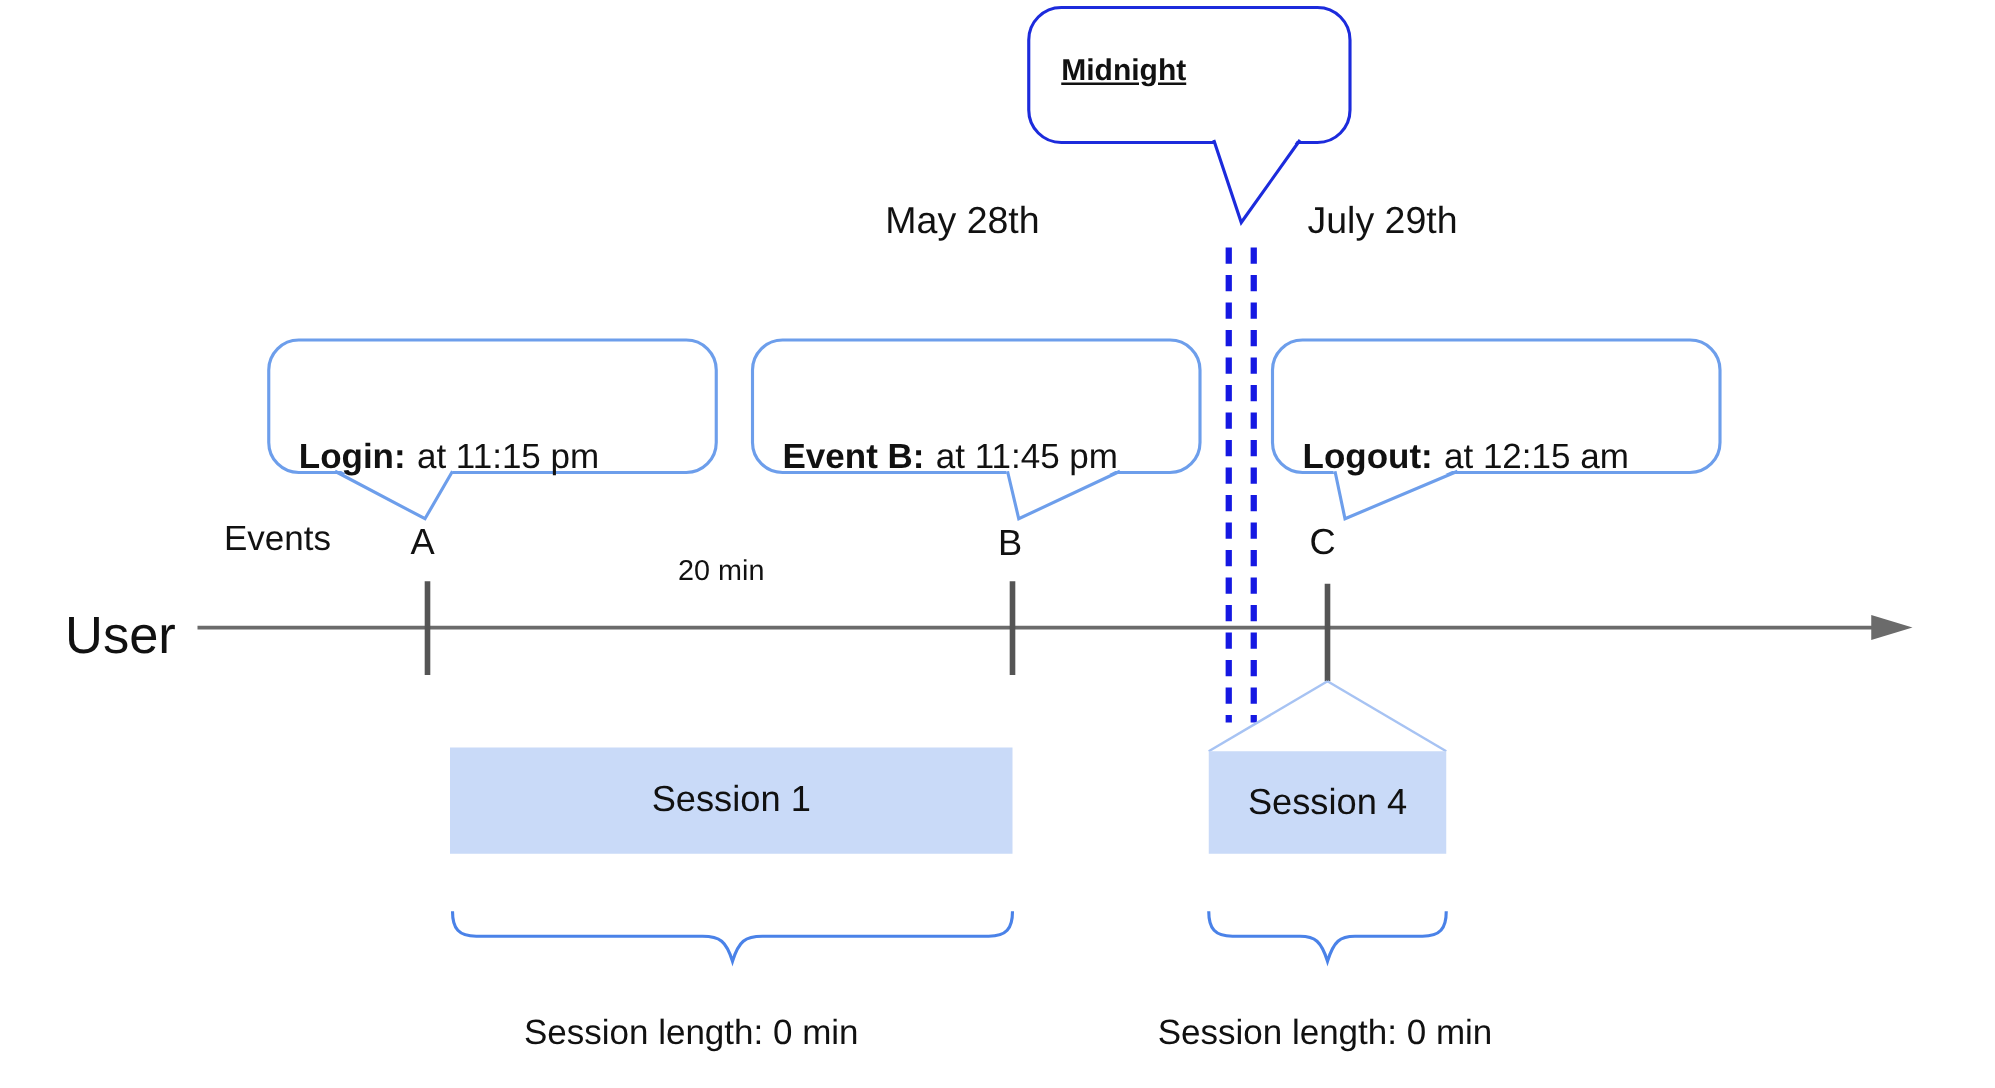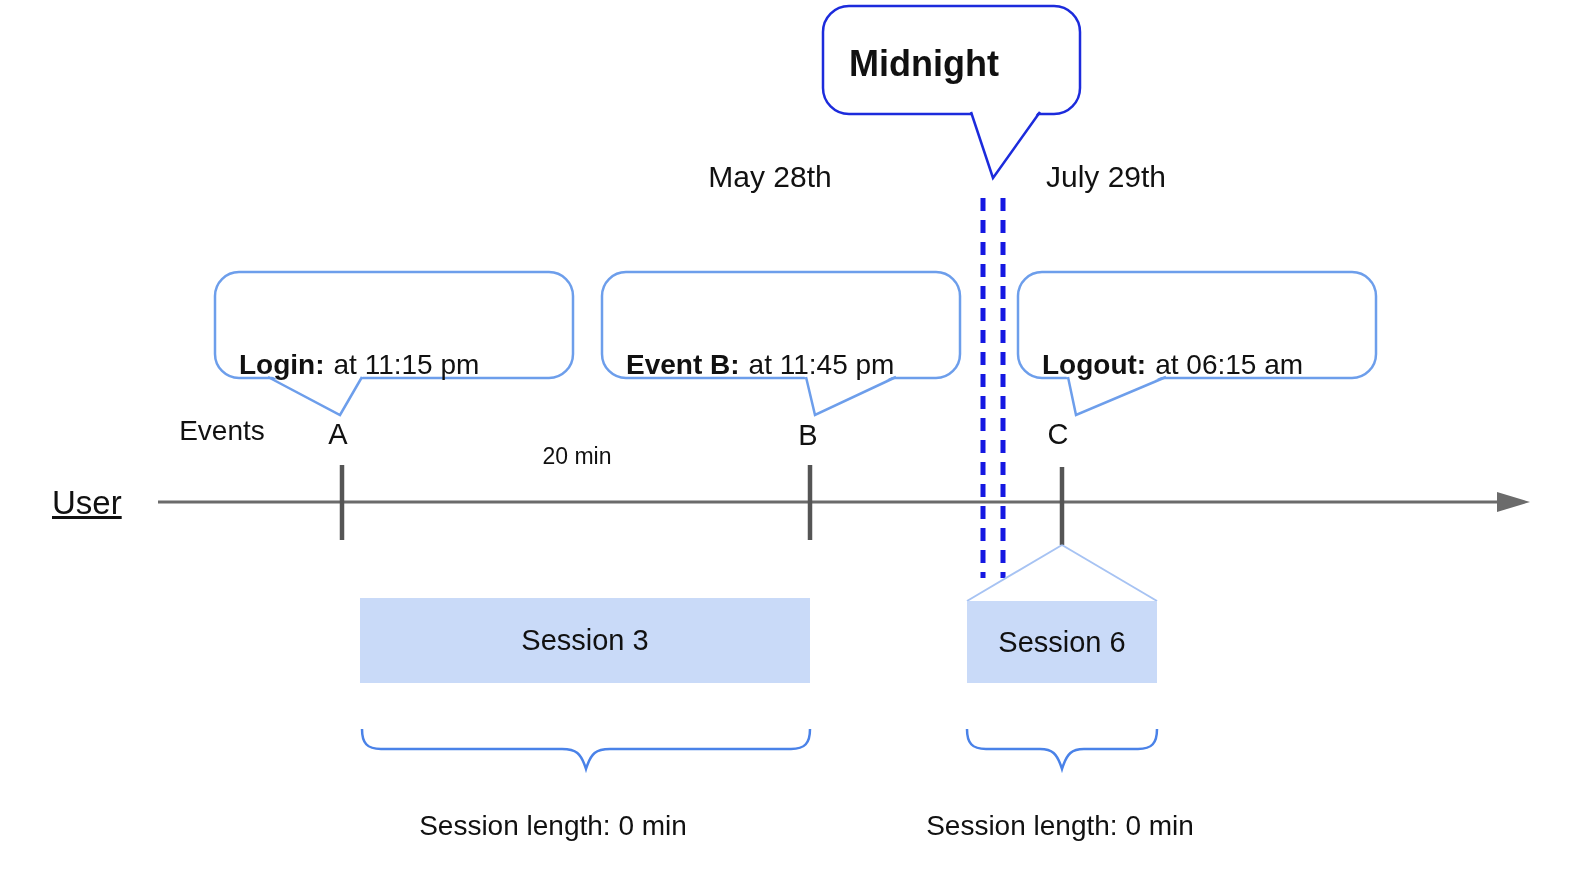--- a/index.html
+++ b/index.html
@@ -8,27 +8,27 @@
     width:1596px;height:870px;
     background:#ffffff;
     font-family:"Liberation Sans", sans-serif;
     color:#111111;
     overflow:hidden;
   }
   .art{position:absolute;left:0;top:0;}
   .txt{position:absolute;white-space:nowrap;line-height:1.15;}
   .center{transform:translateX(-50%);}
   .date{font-size:30px;}
-  .midnight{font-size:36px;font-weight:bold;}
+  .midnight{font-size:24px;font-weight:bold;text-decoration:underline;}
   .callout-text{font-size:28px;margin-top:40px;}
   .callout-text .b{font-weight:bold;}
   .callout-text .t{margin-left:9px;}
   .axis-label{font-size:28px;}
   .marker-letter{font-size:29px;}
-  .user-label{font-size:33px;text-decoration:underline;}
+  .user-label{font-size:42px;}
   .interval{font-size:23px;}
   .session-box{
     position:absolute;
     background:#c9daf8;
     display:flex;align-items:center;justify-content:center;
     font-size:29px;
   }
   .sess-len{font-size:28px;}
 </style>
 </head>
@@ -79,33 +79,33 @@
 
   <div class="txt midnight" style="left:849px;top:43px;">Midnight</div>
 
   <div class="txt callout-text" style="left:239px;top:309px;">
     <span class="b">Login:</span><span class="t">at 11:15 pm</span>
   </div>
   <div class="txt callout-text" style="left:626px;top:309px;">
     <span class="b">Event B:</span><span class="t">at 11:45 pm</span>
   </div>
   <div class="txt callout-text" style="left:1042px;top:309px;">
-    <span class="b">Logout:</span><span class="t">at 06:15 am</span>
+    <span class="b">Logout:</span><span class="t">at 12:15 am</span>
   </div>
 
   <div class="txt axis-label center" style="left:179px;top:415px;margin-left:43px;">Events</div>
   <div class="txt marker-letter center" style="left:338px;top:418px;">A</div>
   <div class="txt marker-letter center" style="left:808px;top:419px;">B</div>
   <div class="txt marker-letter center" style="left:1058px;top:418px;">C</div>
   <div class="txt user-label" style="left:52px;top:484px;">User</div>
   <div class="txt interval center" style="left:577px;top:443px;">20 min</div>
 
   <div class="session-box" style="left:360px;top:598px;width:450px;height:85px;">
-    <span>Session 3</span>
+    <span>Session 1</span>
   </div>
   <div class="session-box" style="left:967px;top:601px;width:190px;height:82px;">
-    <span>Session 6</span>
+    <span>Session 4</span>
   </div>
 
   <div class="txt sess-len center" style="left:553px;top:810px;">Session length: 0 min</div>
   <div class="txt sess-len center" style="left:1060px;top:810px;">Session length: 0 min</div>
 
 </div>
 
 </body></html>

